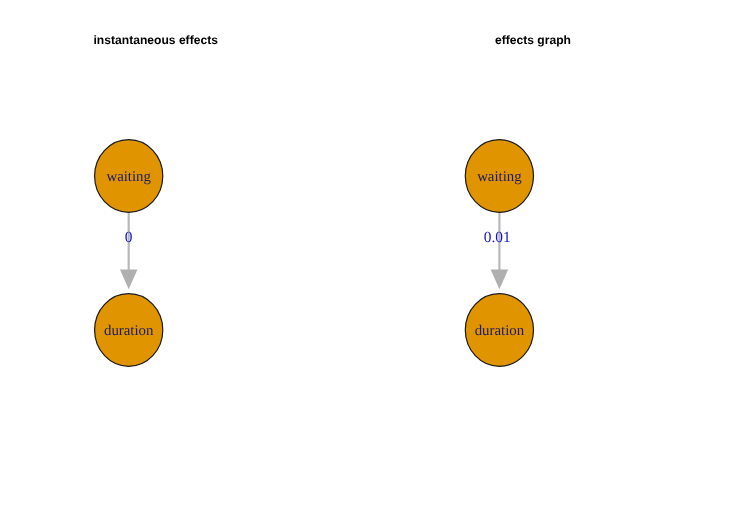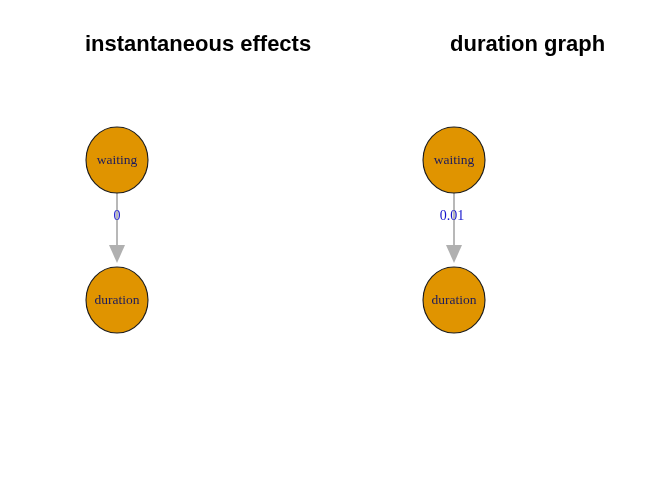--- a/index.html
+++ b/index.html
@@ -16,21 +16,21 @@
   #canvas {
     position: relative;
     width: 672px;
     height: 480px;
     background: #ffffff;
   }
   .panel-title {
     position: absolute;
     font-family: "Liberation Sans", sans-serif;
     font-weight: bold;
-    font-size: 22px;
+    font-size: 11px;
     color: #000000;
     white-space: nowrap;
     letter-spacing: 0px;
   }
   #title-left  { left: 85px;  top: 31px; }
   #title-right { left: 450px; top: 31px; }
 
   .graph-svg {
     position: absolute;
     left: 0;
@@ -67,21 +67,21 @@
     dominant-baseline: middle;
   }
 </style>
 </head>
 <body>
 
 <div id="canvas">
 
   <div class="panel-title" id="title-left">instantaneous effects</div>
 
-  <div class="panel-title" id="title-right">duration graph</div>
+  <div class="panel-title" id="title-right">effects graph</div>
 
   <svg class="graph-svg" viewBox="0 0 672 480">
 
     <g>
 
       <g>
         <line class="edge-line" x1="117" y1="193" x2="117" y2="248"></line>
         <polygon class="edge-arrow" points="109,245 125,245 117,263"></polygon>
         <text class="edge-label" x="117" y="217">0</text>
       </g>

